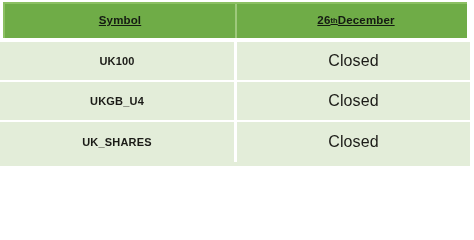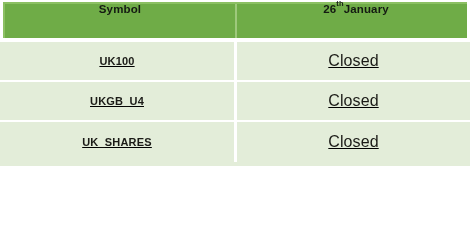--- a/index.html
+++ b/index.html
@@ -32,29 +32,30 @@
     height: 36px;
     display: flex;
     background: #6fac47;
     box-sizing: border-box;
     border-top: 2px solid #8cc063;
     border-left: 2px solid #8cc063;
   }
   .th {
     position: relative;
     display: flex;
-    align-items: flex-start;
+    align-items: center;
     justify-content: center;
     height: 100%;
     box-sizing: border-box;
     color: #141a12;
     font-size: 11.5px;
     font-weight: bold;
     letter-spacing: 0.15px;
     line-height: 1;
+    text-decoration: underline;
   }
   .th-symbol {
     width: 232px;
     border-right: 2px solid #9ec97c;
   }
   .th-date {
     width: 230px;
     flex: 1;
     margin-left: 8px;
   }
@@ -74,21 +75,20 @@
     height: 124px;
     background: #e3edd9;
     box-sizing: border-box;
   }
   .tr {
     position: relative;
     display: flex;
     height: 40px;
     box-sizing: border-box;
     border-bottom: 2px solid #ffffff;
-    text-decoration: underline;
   }
   .tr:last-child {
     border-bottom: none;
     height: 40px;
     justify-content: space-between;
   }
   .td {
     display: flex;
     align-items: center;
     justify-content: center;
@@ -134,21 +134,21 @@
 
 <div class="table-wrap">
 
   <div class="thead">
     <div class="th th-symbol">
       <span>Symbol</span>
     </div>
     <div class="th th-date">
       <span>26</span>
         <span class="sup">th</span>
-        <span> January</span>
+        <span> December</span>
     </div>
   </div>
 
   <div class="tbody">
 
     <div class="tr">
       <div class="td td-symbol">
         <span>UK100</span>
       </div>
       <div class="td td-status">

